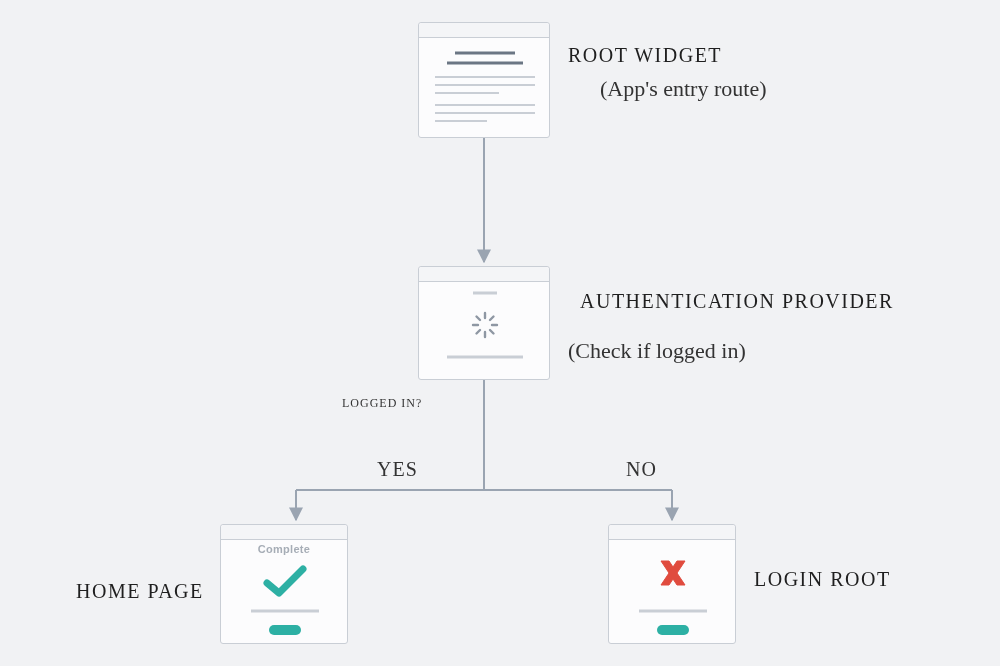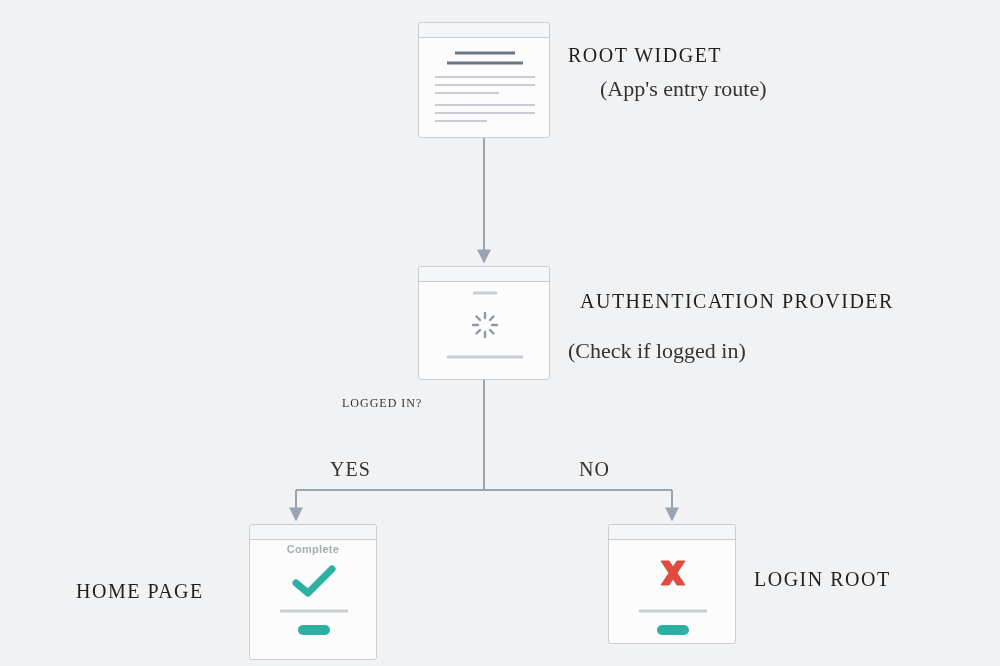--- a/index.html
+++ b/index.html
@@ -49,20 +49,21 @@
   .subtitle {
     font-family: "Palatino Linotype", Palatino, Georgia, serif;
     font-size: 22px;
     color: #333;
   }
   .branch-label {
     font-family: "Palatino Linotype", Palatino, Georgia, serif;
     letter-spacing: 1px;
     font-size: 20px;
     color: #333;
+    margin-left: 47px;
   }
   .question {
     font-family: "Palatino Linotype", Palatino, Georgia, serif;
     letter-spacing: 1px;
     font-size: 12px;
     color: #333;
   }
   .complete-text {
     font-family: Arial, sans-serif;
     font-size: 11px;
@@ -130,21 +131,21 @@
   </svg>
 </div>
 <div class="txt title" style="left:580px; top:290px;">AUTHENTICATION PROVIDER</div>
 <div class="txt subtitle" style="left:568px; top:322px;margin-top:16px;">(Check if logged in)</div>
 
 <div class="txt question" style="left:342px; top:396px;">LOGGED IN?</div>
 
 <div class="txt branch-label" style="left:330px; top:458px;">YES</div>
 <div class="txt branch-label" style="left:579px; top:458px;">NO</div>
 
-<div class="node-card" style="left:249px; top:524px; width:128px; height:136px;">
+<div class="node-card" style="left:220px; top:524px; width:128px; height:120px;">
   <div class="node-header"></div>
   <div class="complete-text" style="position:absolute; top:18px; left:0; right:0;">Complete</div>
   <svg class="check-icon" style="position:absolute; left:40px; top:36px;" width="48" height="40" viewBox="0 0 48 40">
     <path d="M6 22 L18 32 L42 8"></path>
   </svg>
   <svg style="position:absolute; left:0; top:80px;" width="128" height="40">
     <line x1="30" y1="6" x2="98" y2="6" stroke="#c9ced5" stroke-width="3"></line>
     <rect x="48" y="20" width="32" height="10" rx="5" fill="#2db0a4"></rect>
   </svg>
 </div>

